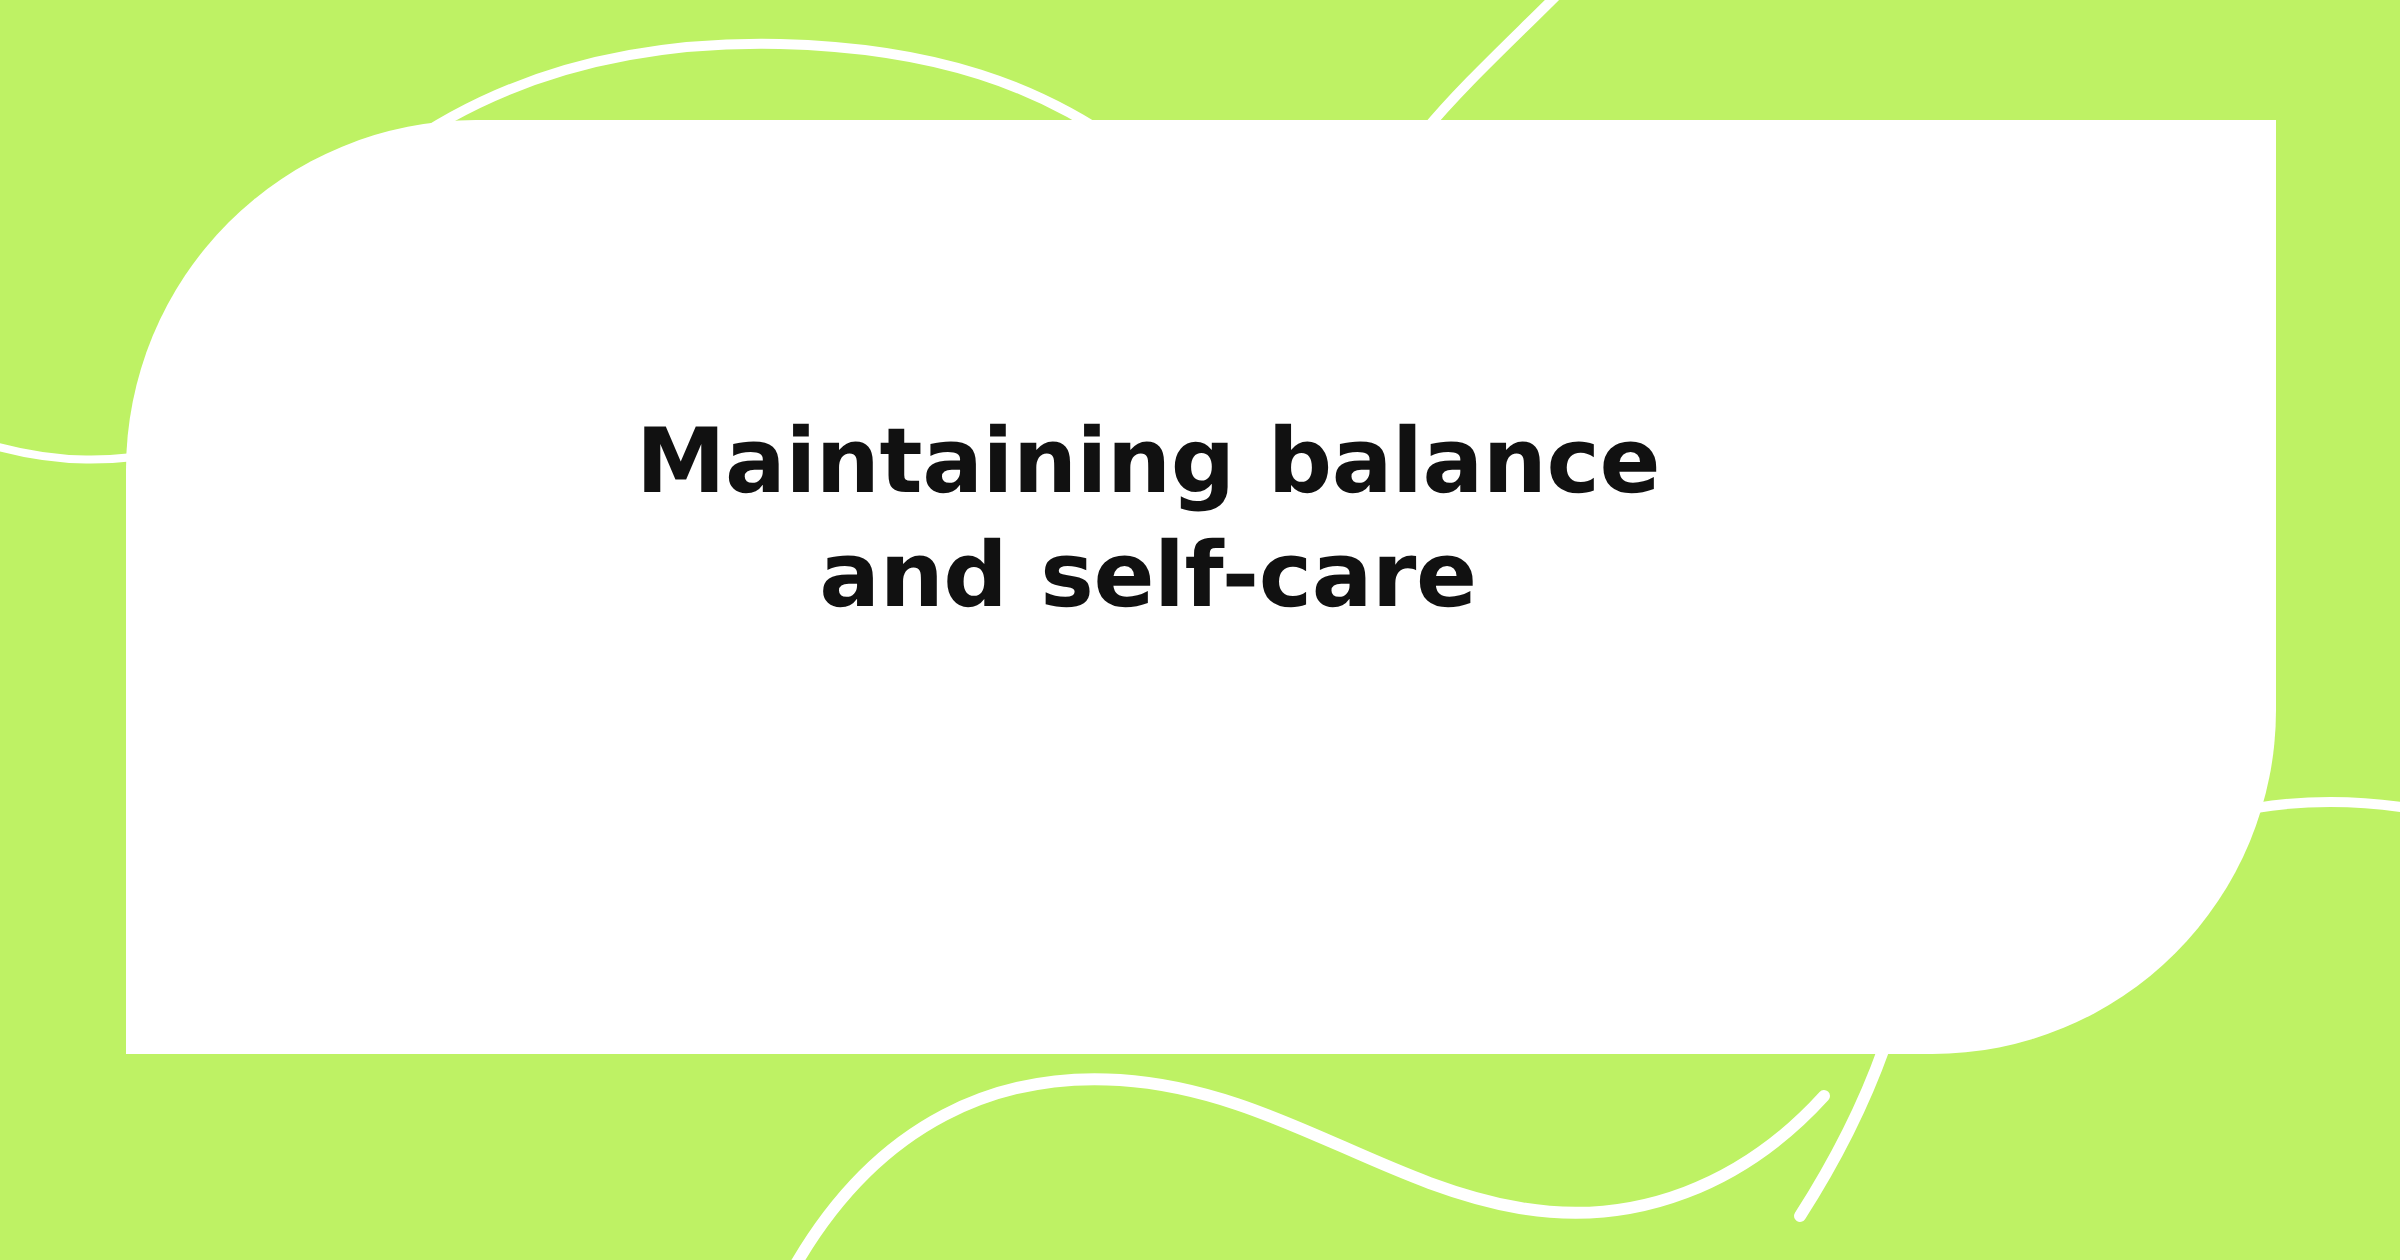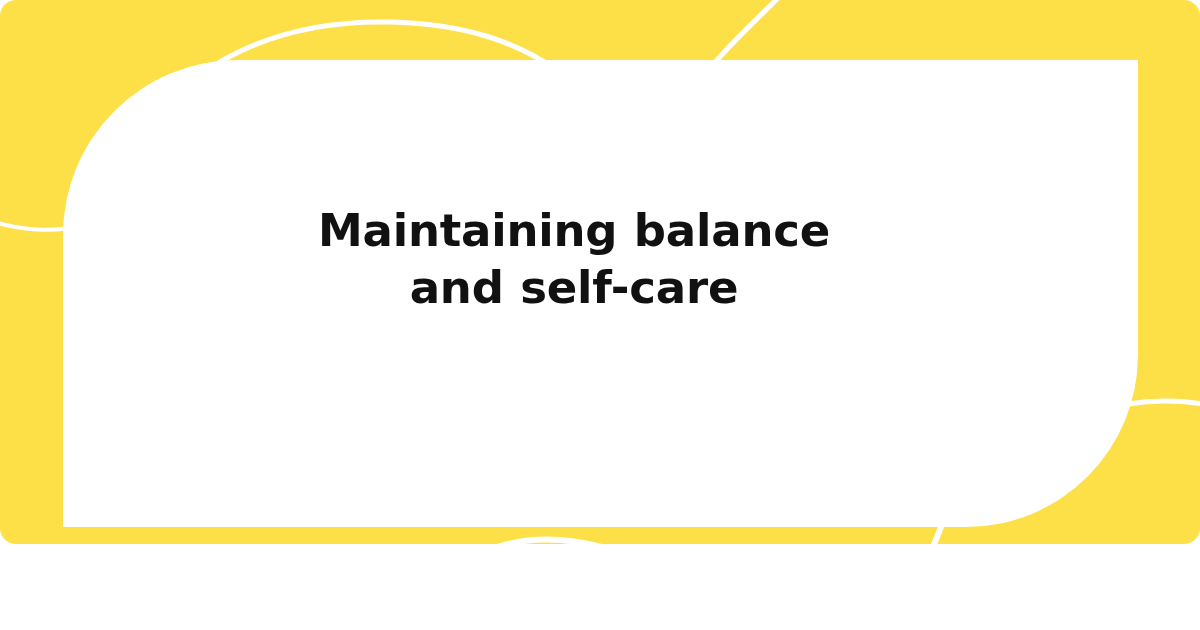--- a/index.html
+++ b/index.html
@@ -8,24 +8,23 @@
     padding: 0;
     background: #ffffff;
   }
   body {
     font-family: "Liberation Sans", "DejaVu Sans", sans-serif;
   }
 
   #poster {
     position: relative;
     width: 1200px;
-    height: 544px;
+    height: 630px;
     overflow: hidden;
-    background: #fde047;
-    border-radius: 16px;
+    background: #bef264;
   }
 
   
   .band {
     position: absolute;
     left: 0;
     width: 1200px;
   }
   .band-gray {
     top: 0;

